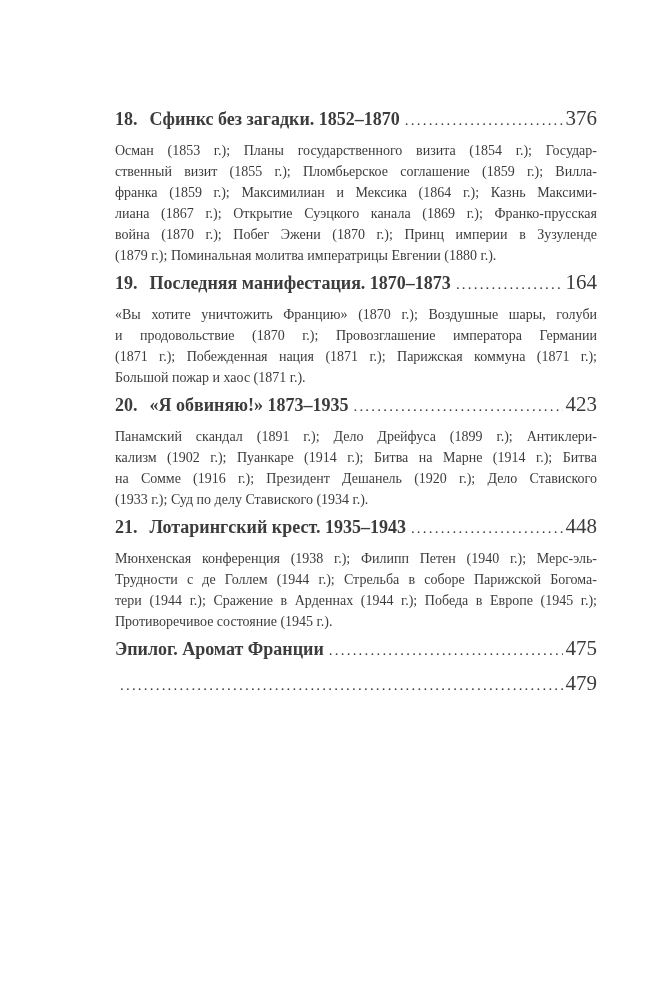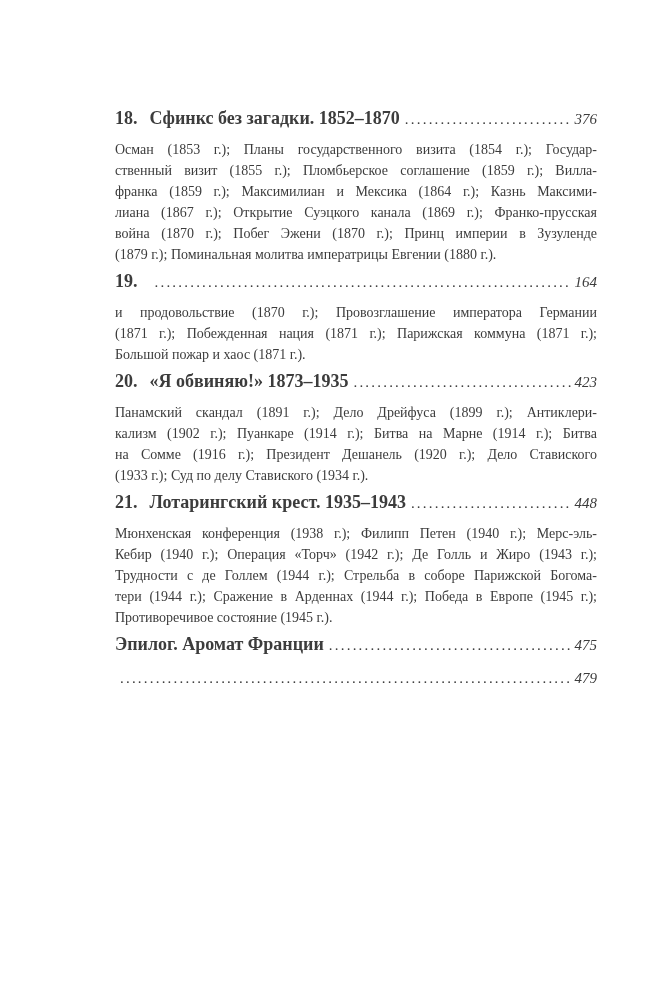--- a/index.html
+++ b/index.html
@@ -39,22 +39,21 @@
     white-space: nowrap;
   }
   .leader::after {
     content: "...................................................................................................................................";
     letter-spacing: 2.2px;
     color: #3c3c3c;
   }
   .page-num {
     flex: 0 0 auto;
     font-weight: normal;
-    font-size: 15px;
-    font-style: italic;
+    font-size: 21px;
   }
   .desc {
     margin: 8px 0 0 0;
     font-size: 14px;
     line-height: 21px;
   }
   .desc-line {
     text-align: justify;
     text-align-last: justify;
     white-space: nowrap;
@@ -94,24 +93,26 @@
       <div class="desc-line">франка (1859 г.); Максимилиан и Мексика (1864 г.); Казнь Максими-</div>
       <div class="desc-line">лиана (1867 г.); Открытие Суэцкого канала (1869 г.); Франко-прусская</div>
       <div class="desc-line">война (1870 г.); Побег Эжени (1870 г.); Принц империи в Зузуленде</div>
       <div class="desc-line last">(1879 г.); Поминальная молитва императрицы Евгении (1880 г.).</div>
     </div>
   </div>
 
   <div class="entry">
     <div class="entry-head">
       <span class="chap-num">19.</span>
+      <span class="chap-title">Последняя манифестация. 1870–1873</span>
       <span class="leader"></span>
       <span class="page-num">164</span>
     </div>
     <div class="desc">
+      <div class="desc-line">«Вы хотите уничтожить Францию» (1870 г.); Воздушные шары, голуби</div>
       <div class="desc-line">и продовольствие (1870 г.); Провозглашение императора Германии</div>
       <div class="desc-line">(1871 г.); Побежденная нация (1871 г.); Парижская коммуна (1871 г.);</div>
       <div class="desc-line last">Большой пожар и хаос (1871 г.).</div>
     </div>
   </div>
 
   <div class="entry">
     <div class="entry-head">
       <span class="chap-num">20.</span>
       <span class="chap-title">«Я обвиняю!» 1873–1935</span>
@@ -128,21 +129,20 @@
 
   <div class="entry">
     <div class="entry-head">
       <span class="chap-num">21.</span>
       <span class="chap-title">Лотарингский крест. 1935–1943</span>
       <span class="leader"></span>
       <span class="page-num">448</span>
     </div>
     <div class="desc">
       <div class="desc-line">Мюнхенская конференция (1938 г.); Филипп Петен (1940 г.); Мерс-эль-</div>
-      <div class="desc-line">Кебир (1940 г.); Операция «Торч» (1942 г.); Де Голль и Жиро (1943 г.);</div>
       <div class="desc-line">Трудности с де Голлем (1944 г.); Стрельба в соборе Парижской Богома-</div>
       <div class="desc-line">тери (1944 г.); Сражение в Арденнах (1944 г.); Победа в Европе (1945 г.);</div>
       <div class="desc-line last">Противоречивое состояние (1945 г.).</div>
     </div>
   </div>
 
   <div class="end-block">
     <div class="end-entry">
       <span class="chap-title">Эпилог. Аромат Франции</span>
       <span class="leader"></span>

